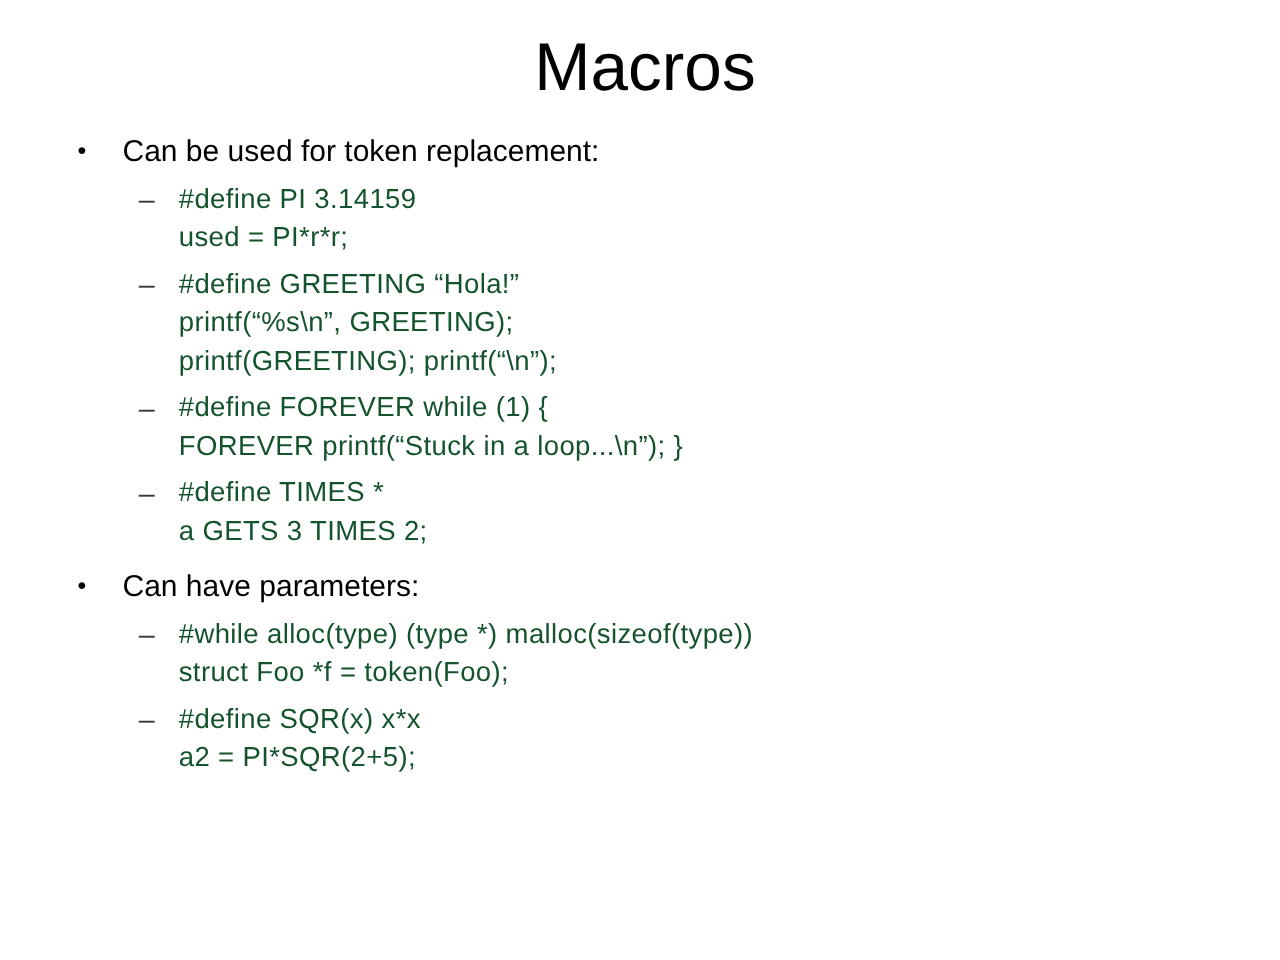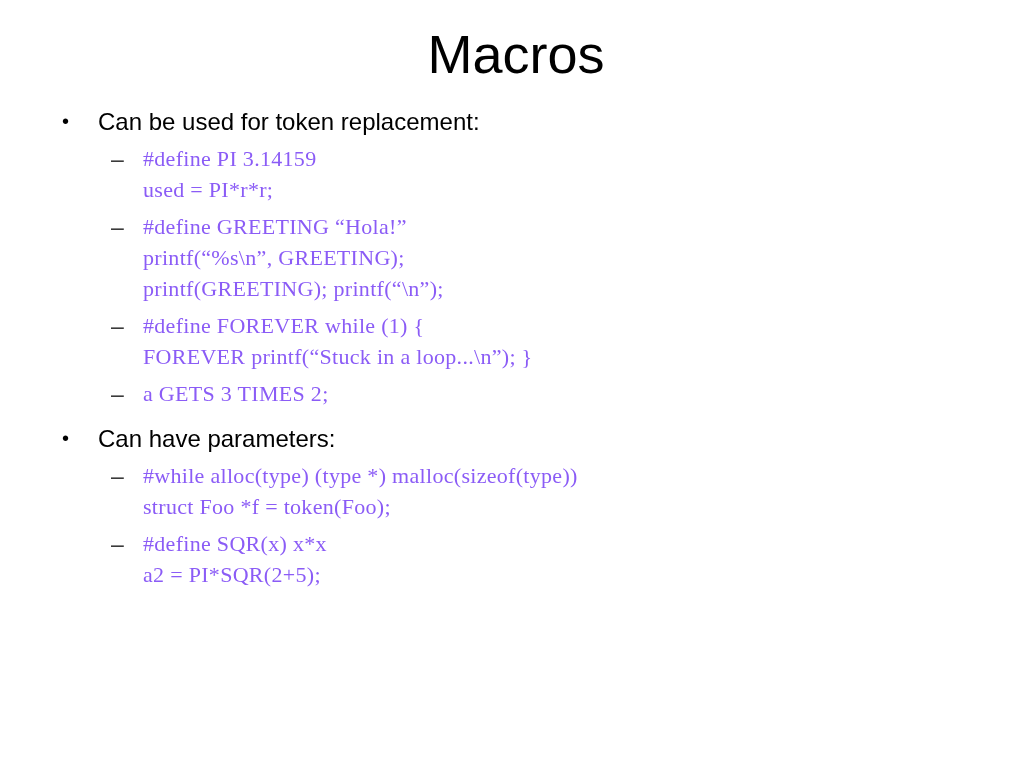--- a/index.html
+++ b/index.html
@@ -75,24 +75,24 @@
   .lvl2 .marker {
     position: absolute;
     left: 55px;
     top: 0;
     font-family: "Liberation Sans", sans-serif;
     font-size: 23px;
     line-height: 32px;
     color: #3a3a3a;
   }
   .code-line {
-    font-family: Liberation Serif, serif;
+    font-family: Liberation Sans, sans-serif;
     font-size: 22px;
     line-height: 31px;
-    color: #8b5cf6;
+    color: #14532d;
     white-space: pre;
     letter-spacing: 0.3px;
   }
 
   .gap-before-bullet2 { margin-top: 14px; }
 </style>
 </head>
 <body>
 
 <div class="slide">
@@ -120,20 +120,21 @@
     </div>
 
     <div class="lvl2">
       <span class="marker">–</span>
       <div class="code-line">#define FOREVER while (1) {</div>
       <div class="code-line">FOREVER printf(“Stuck in a loop...\n”); }</div>
     </div>
 
     <div class="lvl2">
       <span class="marker">–</span>
+      <div class="code-line">#define TIMES *</div>
       <div class="code-line">a GETS 3 TIMES 2;</div>
     </div>
 
     <div class="lvl1 gap-before-bullet2">
       <span class="marker">•</span>
       <span>Can have parameters:</span>
     </div>
 
     <div class="lvl2">
       <span class="marker">–</span>

